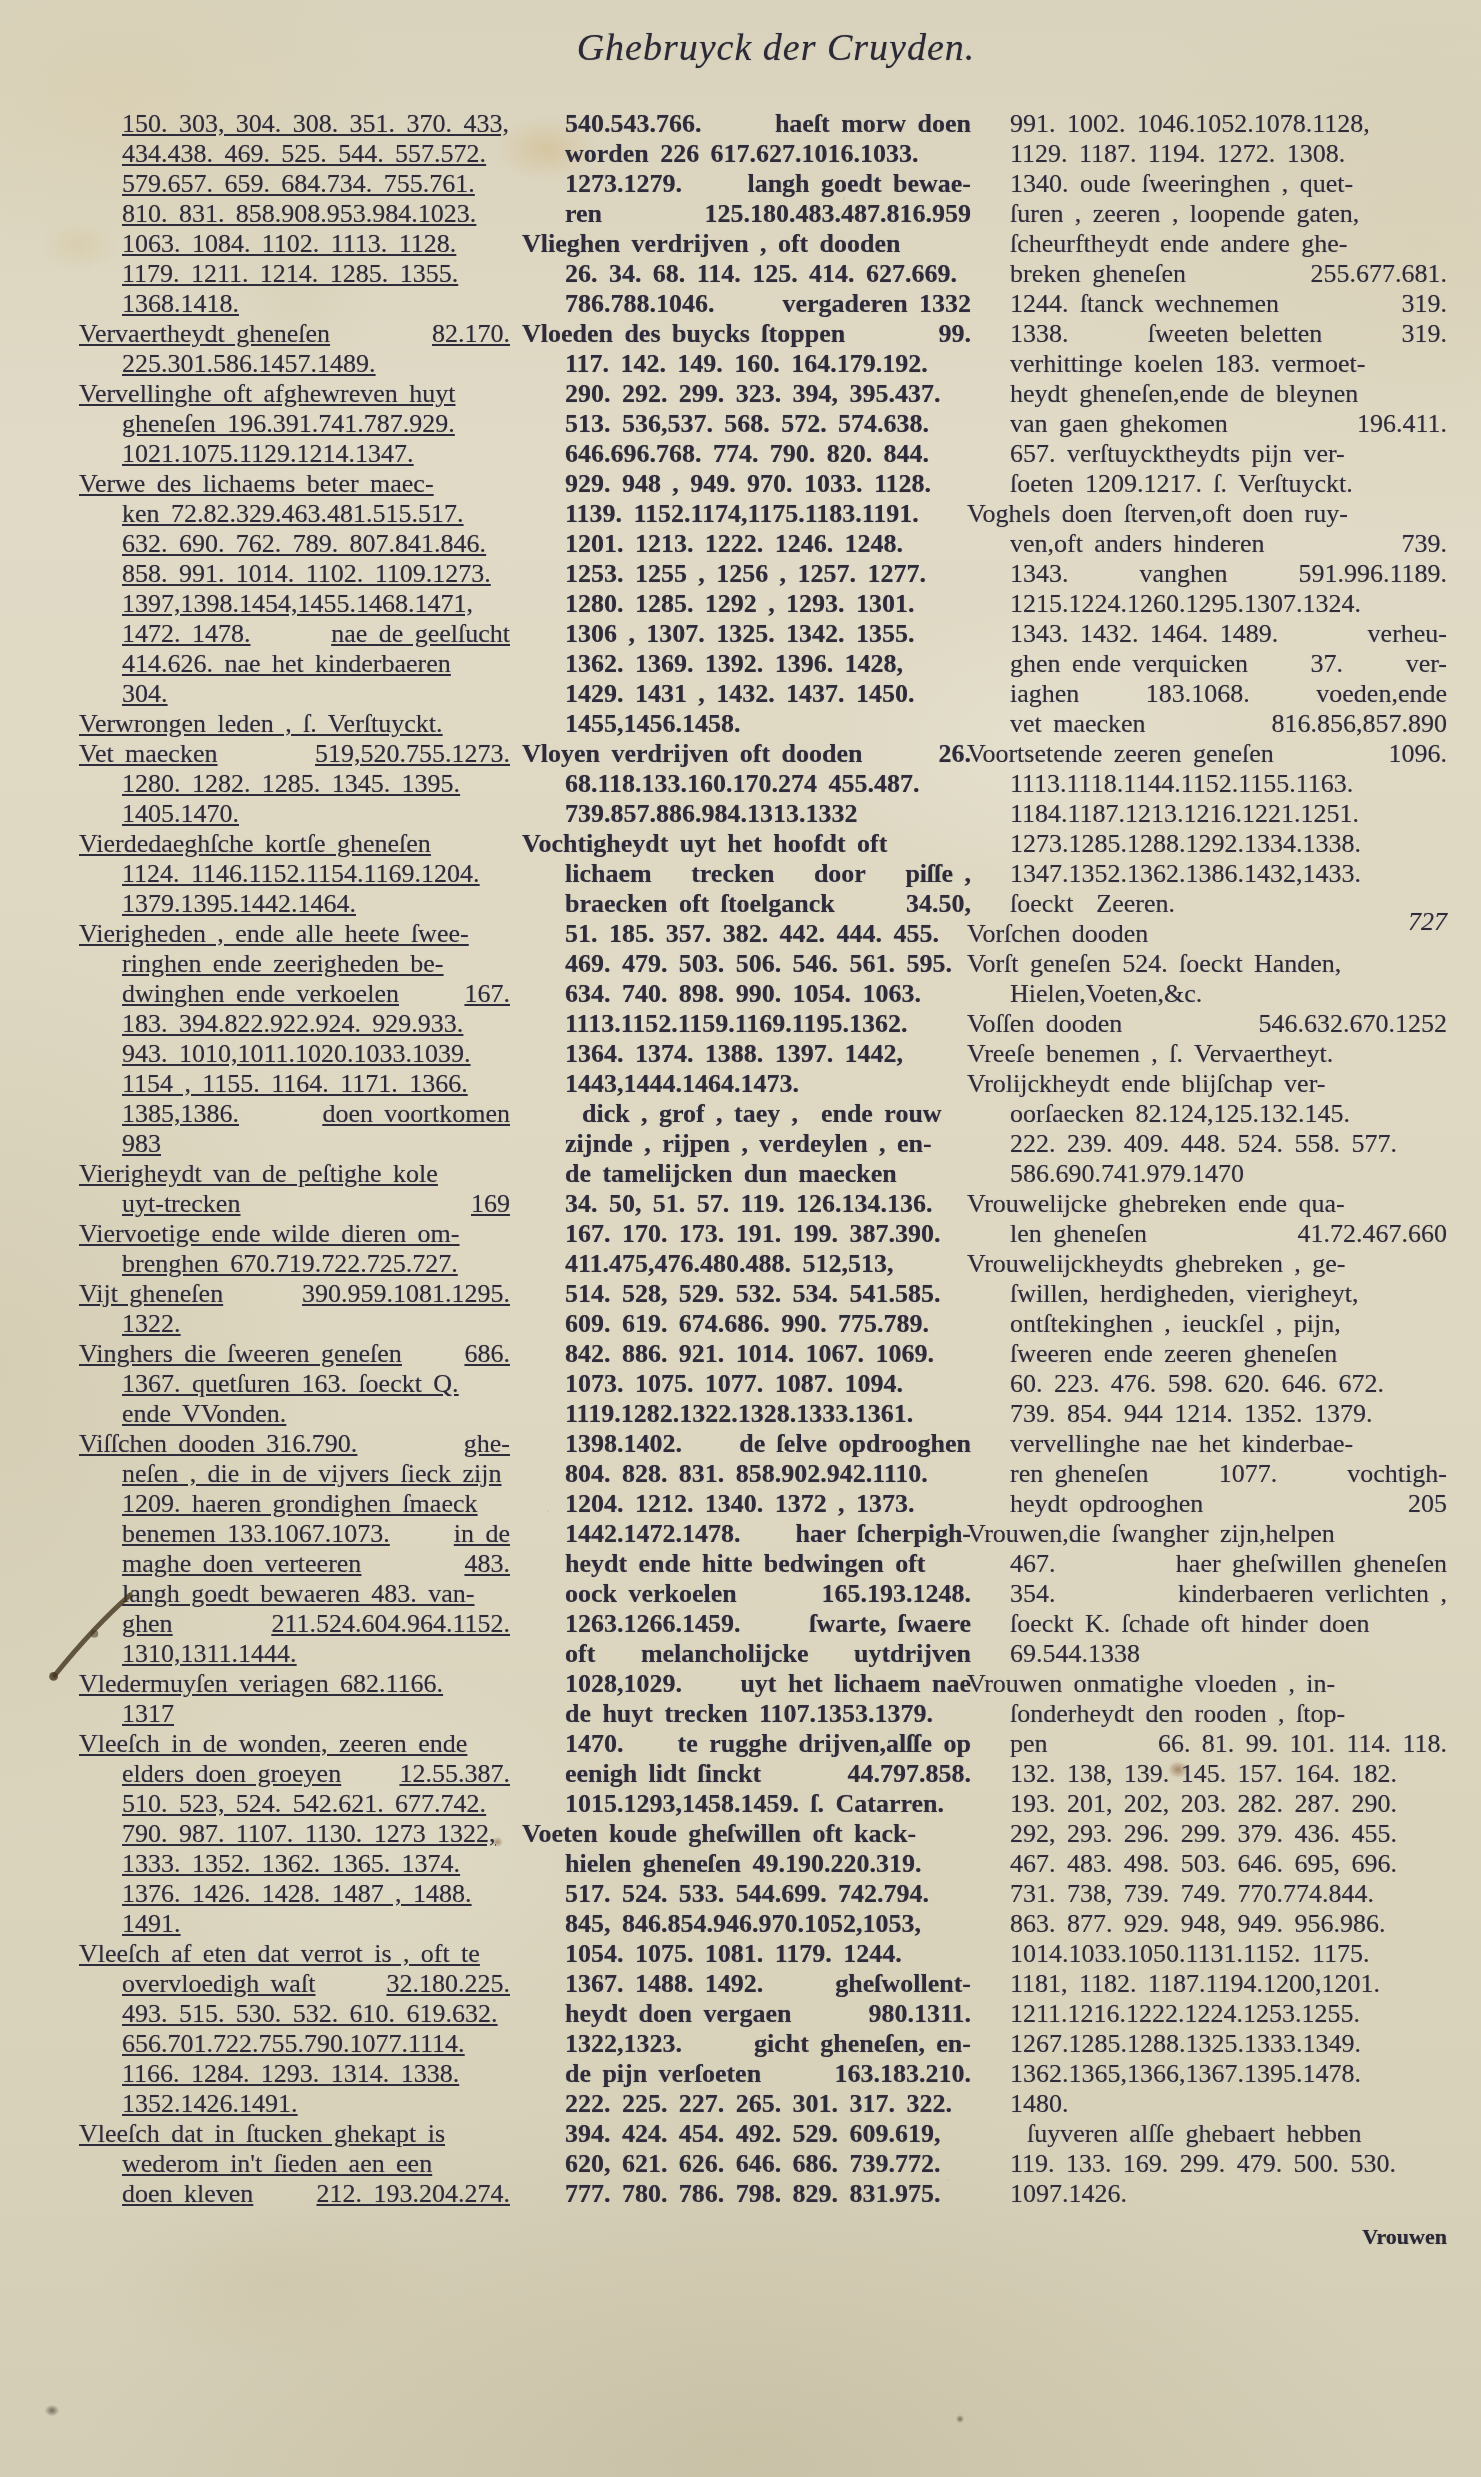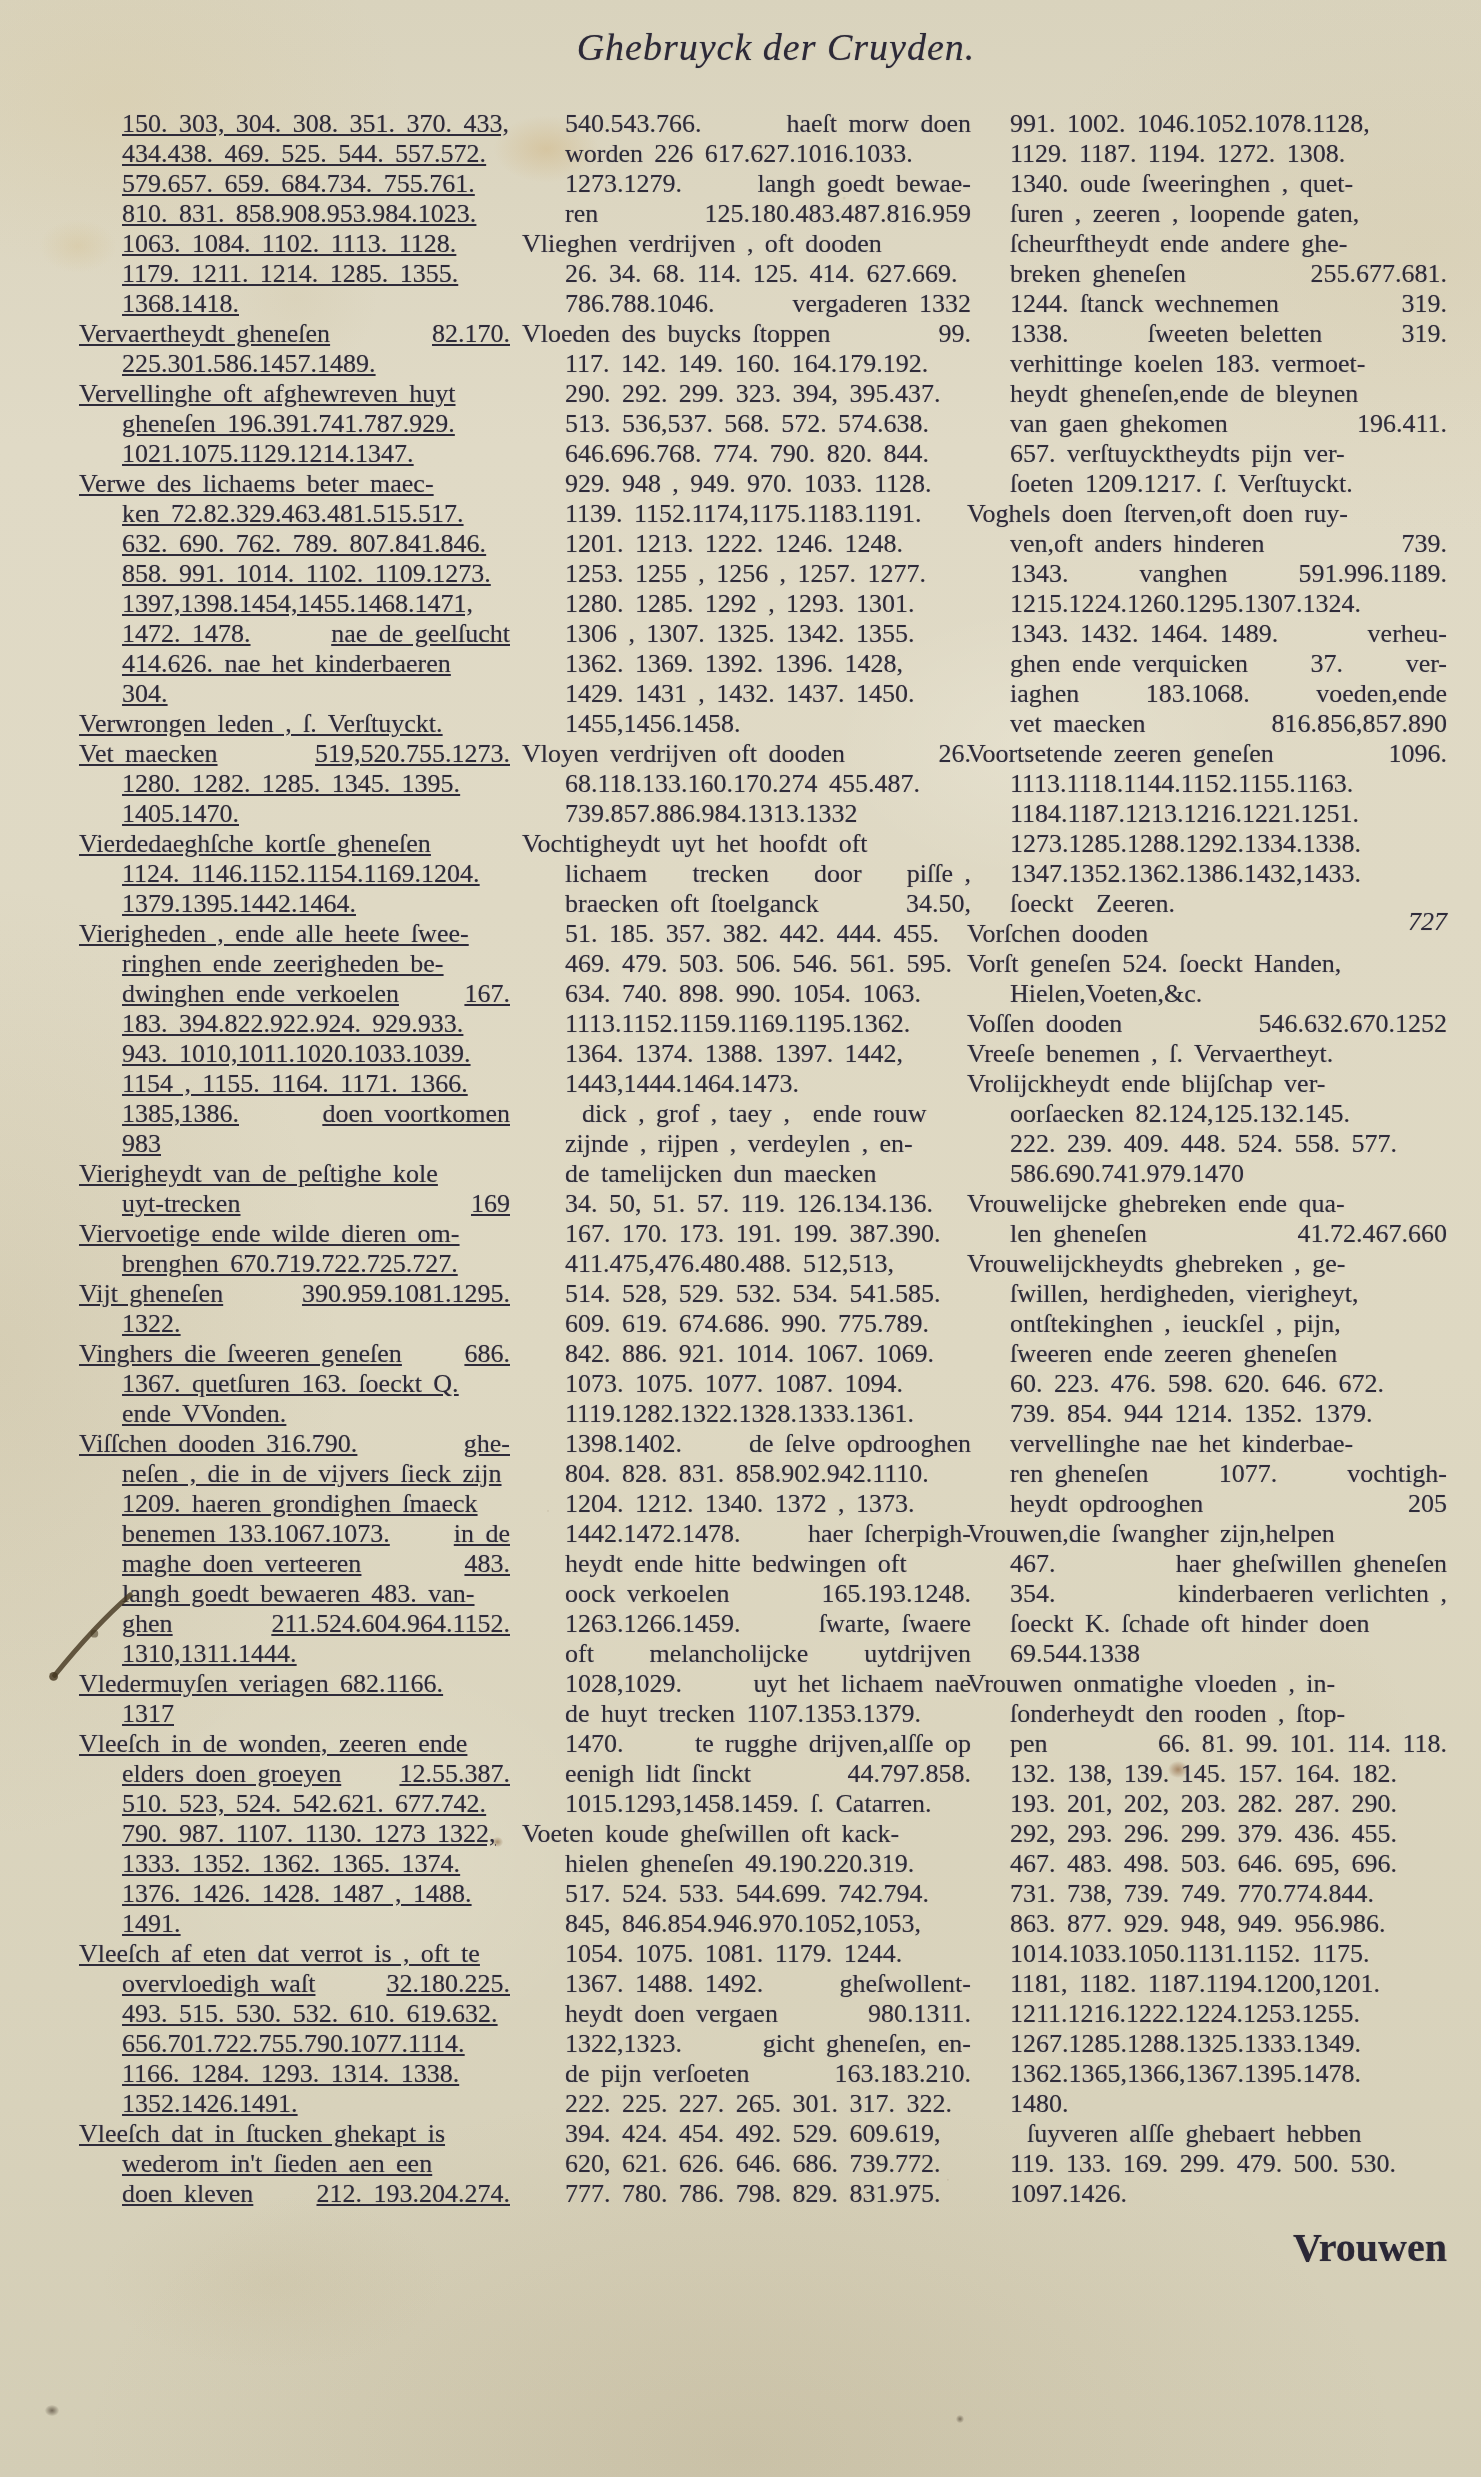--- a/index.html
+++ b/index.html
@@ -36,37 +36,37 @@
     font-style:italic;font-size:38px;letter-spacing:1px;
     color:#2c2937;
     text-shadow:0 0 1px rgba(44,41,55,.5);
   }
   .col{
     position:absolute;top:109px;
     color:#2e2b3a;
     text-shadow:0 0 1px rgba(46,43,58,.42);
   }
   .col-1{left:79px;width:431px;text-decoration:underline;}
-  .col-2{left:522px;width:449px;}
+  .col-2{left:522px;width:449px;font-weight:bold;}
   .col-3{left:967px;width:480px;}
   .line{
     height:30px;line-height:30px;
     font-size:26px;
     white-space:pre;
     word-spacing:4.9px;
   }
   .ind1{padding-left:43px;}
   .ind2{padding-left:60px;}
   .spread{display:flex;justify-content:space-between;white-space:pre;}
   .spread span{flex:0 0 auto;}
   .raised{position:relative;top:-11.7px;font-style:italic;}
   .catchword{
     position:absolute;left:967px;width:480px;top:2224px;
     text-align:right;
-    font-size:40px;font-weight:600;
+    font-size:22px;font-weight:600;
     color:#2b2836;text-shadow:0 0 1px rgba(43,40,54,.5);
   }
   .stain{position:absolute;border-radius:50%;pointer-events:none;}
   .stain-a{left:493px;top:115px;width:107px;height:68px;
     background:radial-gradient(ellipse, rgba(200,160,90,.30), rgba(200,160,90,0) 70%);}
   .stain-b{left:39px;top:219px;width:78px;height:54px;
     background:radial-gradient(ellipse, rgba(205,175,110,.22), rgba(205,175,110,0) 70%);}
   .stain-c{left:1168px;top:1761px;width:19.5px;height:16.6px;
     background:radial-gradient(ellipse, rgba(125,75,35,.55), rgba(125,75,35,0) 72%);}
   .stain-d{left:492px;top:1837px;width:10.7px;height:9.8px;

